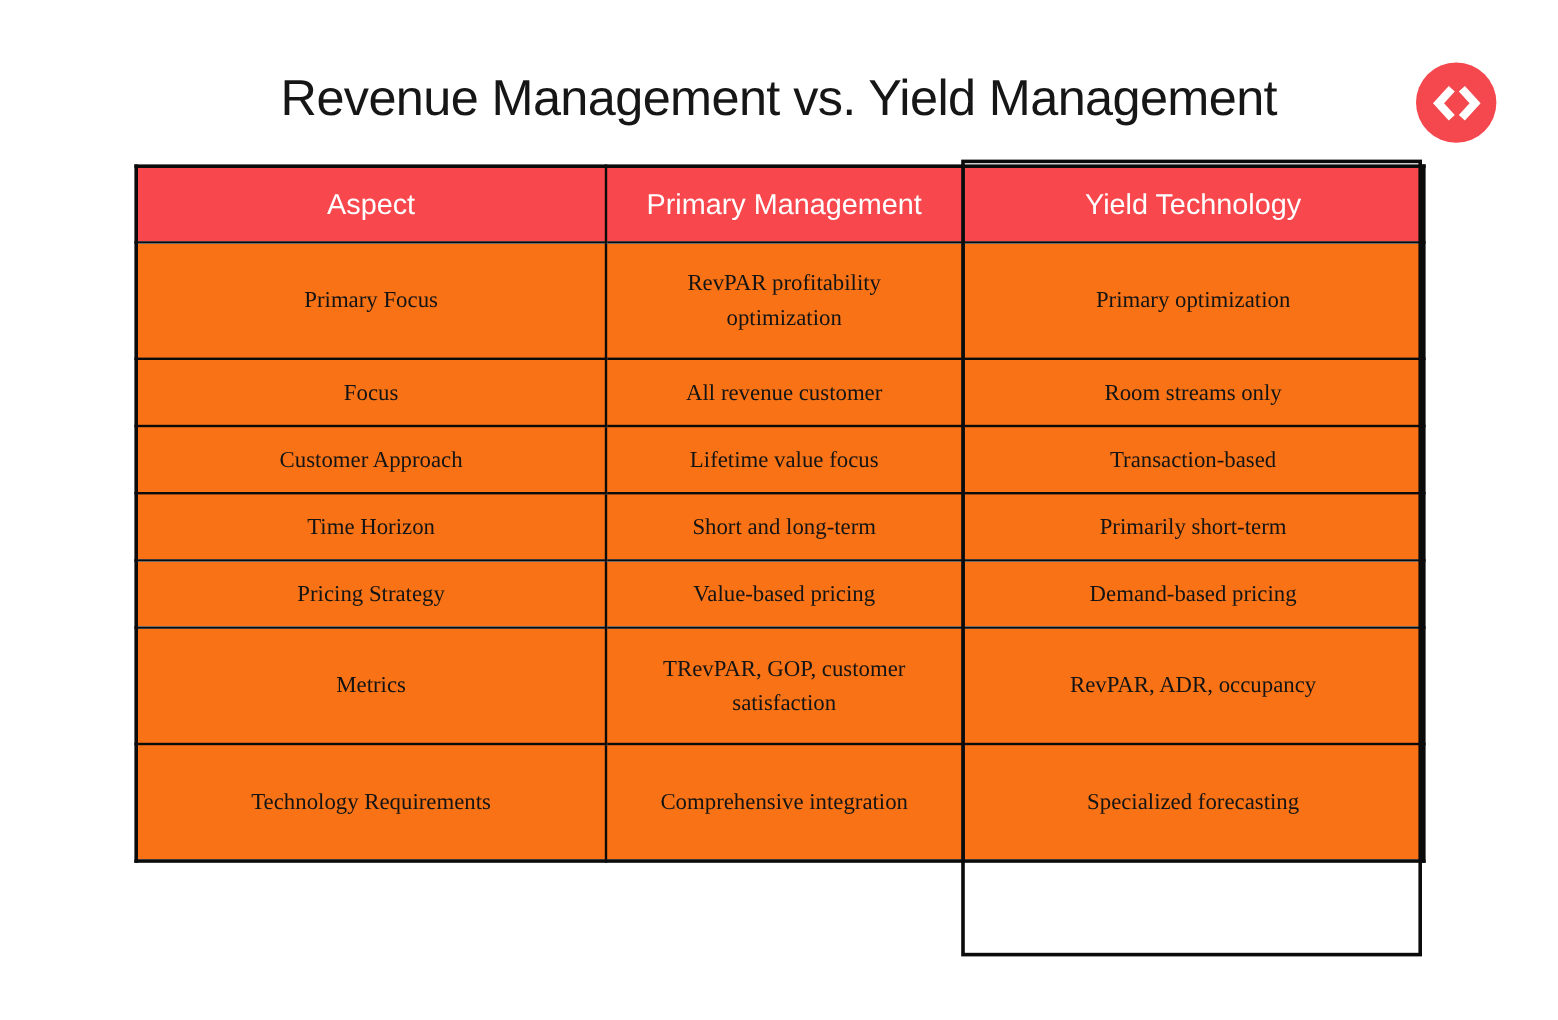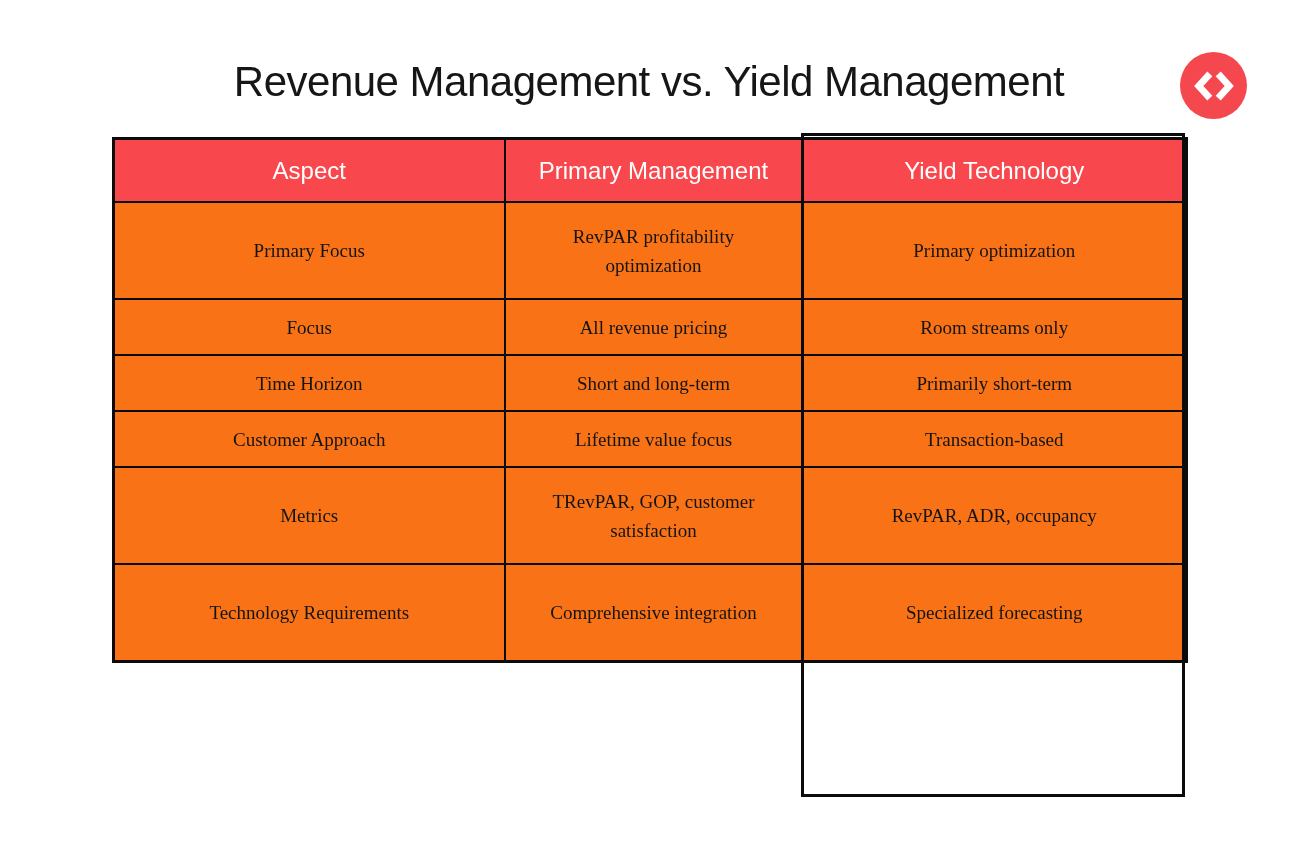--- a/index.html
+++ b/index.html
@@ -119,32 +119,37 @@
         </tr>
       </thead>
       <tbody>
         <tr class="r-tall">
           <td>Primary Focus</td>
           <td>RevPAR profitability optimization</td>
           <td>Primary optimization</td>
         </tr>
         <tr class="r-std">
           <td>Focus</td>
-          <td>All revenue pricing</td>
+          <td>All revenue customer</td>
           <td>Room streams only</td>
+        </tr>
+        <tr class="r-std">
+          <td>Customer Approach</td>
+          <td>Lifetime value focus</td>
+          <td>Transaction-based</td>
         </tr>
         <tr class="r-std">
           <td>Time Horizon</td>
           <td>Short and long-term</td>
           <td>Primarily short-term</td>
         </tr>
         <tr class="r-std">
-          <td>Customer Approach</td>
-          <td>Lifetime value focus</td>
-          <td>Transaction-based</td>
+          <td>Pricing Strategy</td>
+          <td>Value-based pricing</td>
+          <td>Demand-based pricing</td>
         </tr>
         <tr class="r-tall">
           <td>Metrics</td>
           <td>TRevPAR, GOP, customer satisfaction</td>
           <td>RevPAR, ADR, occupancy</td>
         </tr>
         <tr class="r-tall">
           <td>Technology Requirements</td>
           <td>Comprehensive integration</td>
           <td>Specialized forecasting</td>

